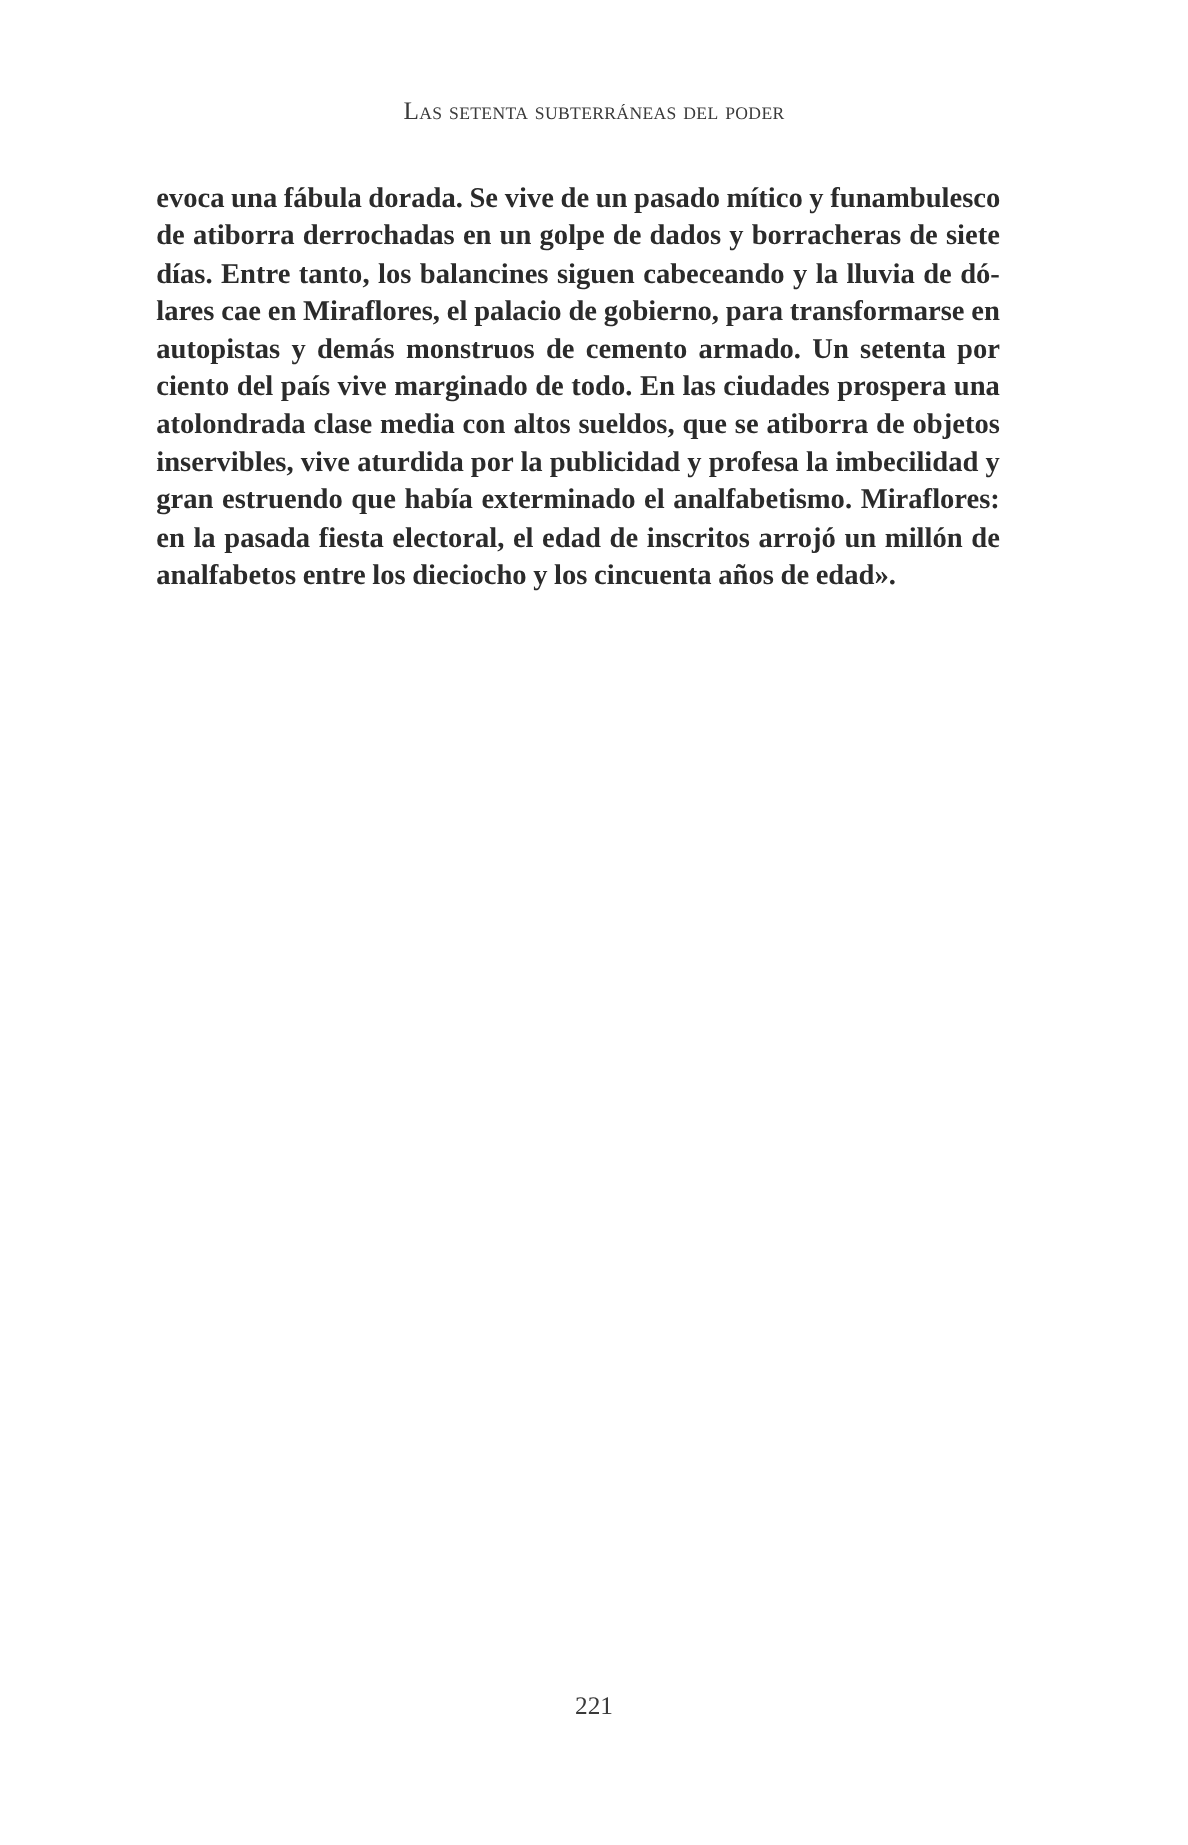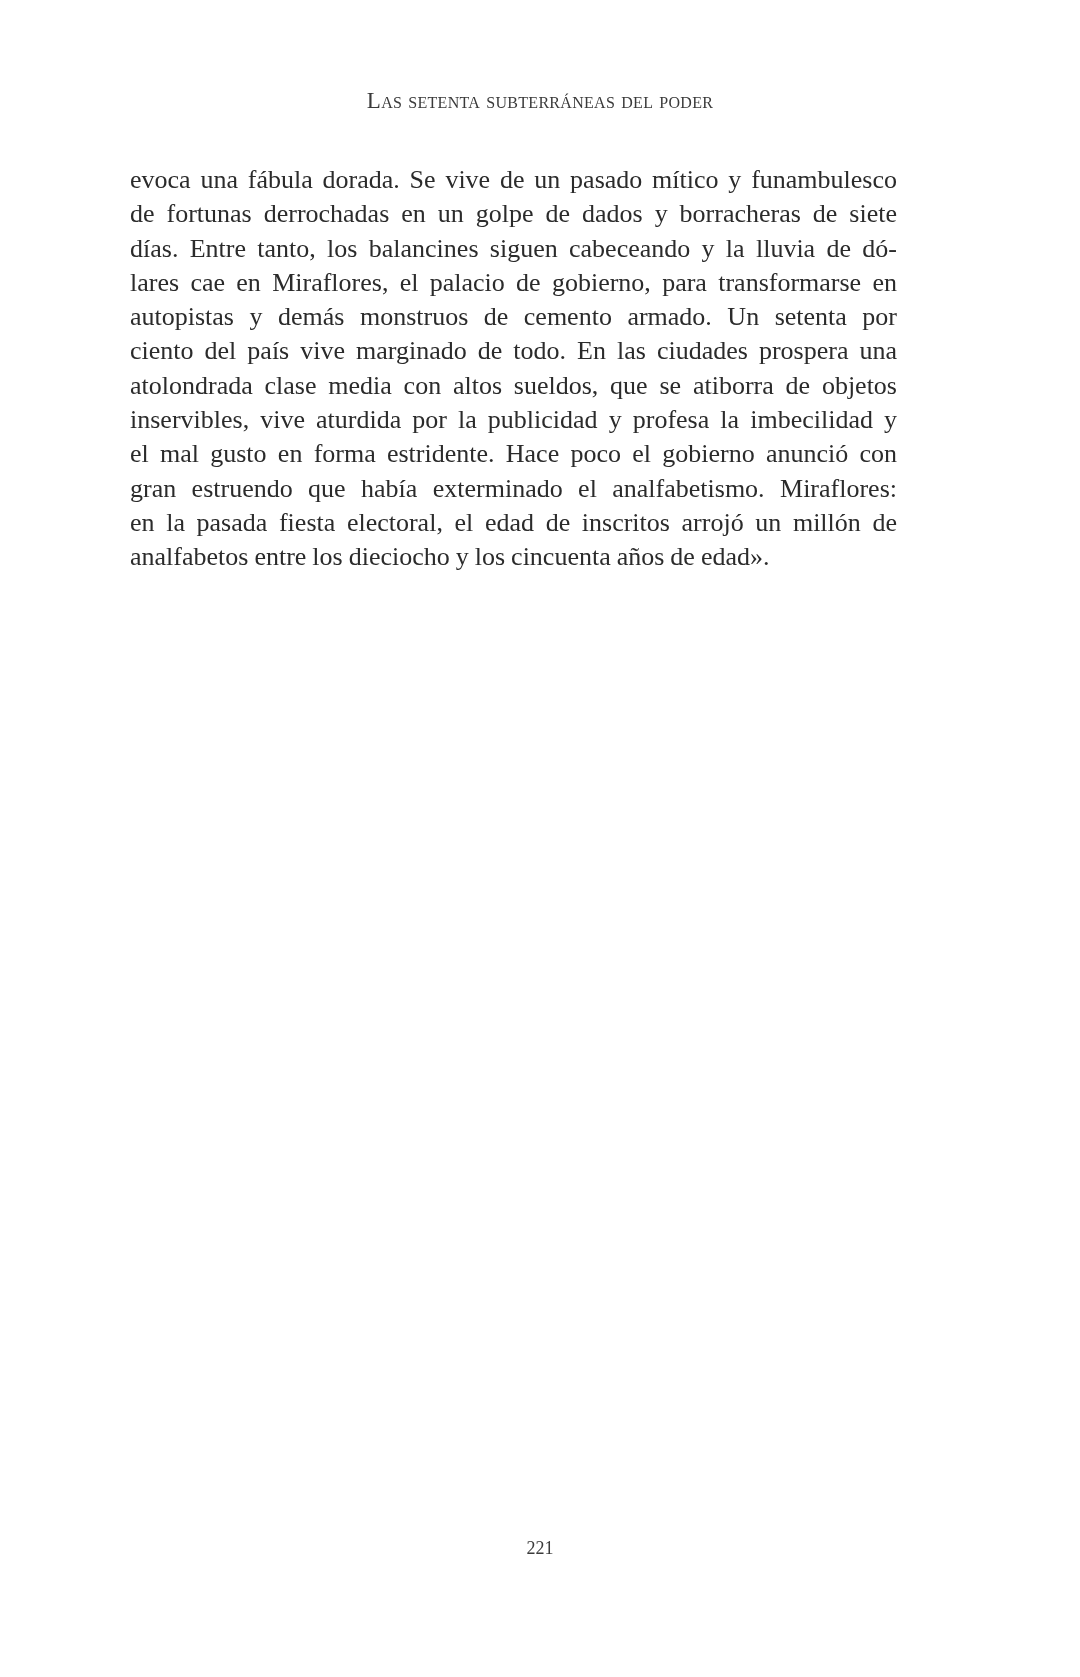--- a/index.html
+++ b/index.html
@@ -22,59 +22,59 @@
       width: 1080px;
       text-align: center;
       font-size: 23px;
       font-variant: small-caps;
       letter-spacing: 0.3px;
       color: #3a3a3a;
     }
     .body-text {
       position: absolute;
       top: 163px;
-      left: 130px;
+      left: 142px;
       width: 767px;
+      font-weight: bold;
     }
     .line {
       display: block;
       height: 34.3px;
       line-height: 34.3px;
       font-size: 26px;
       text-align: justify;
       text-align-last: justify;
       white-space: nowrap;
       word-spacing: -0.5px;
     }
     .line.last {
       text-align-last: left;
     }
     .page-number {
       position: absolute;
       top: 1538px;
       left: 0;
       width: 1080px;
       text-align: center;
-      font-size: 18px;
+      font-size: 23px;
       color: #3a3a3a;
     }
   </style>
 </head>
 <body>
 
 <div class="running-header">Las setenta subterráneas del poder</div>
 
 <div class="body-text">
   <span class="line">evoca una fábula dorada. Se vive de un pasado mítico y funambulesco</span>
-  <span class="line">de fortunas derrochadas en un golpe de dados y borracheras de siete</span>
+  <span class="line">de atiborra derrochadas en un golpe de dados y borracheras de siete</span>
   <span class="line">días. Entre tanto, los balancines siguen cabeceando y la lluvia de dó-</span>
   <span class="line">lares cae en Miraflores, el palacio de gobierno, para transformarse en</span>
   <span class="line">autopistas y demás monstruos de cemento armado. Un setenta por</span>
   <span class="line">ciento del país vive marginado de todo. En las ciudades prospera una</span>
   <span class="line">atolondrada clase media con altos sueldos, que se atiborra de objetos</span>
   <span class="line">inservibles, vive aturdida por la publicidad y profesa la imbecilidad y</span>
-  <span class="line">el mal gusto en forma estridente. Hace poco el gobierno anunció con</span>
   <span class="line">gran estruendo que había exterminado el analfabetismo. Miraflores:</span>
   <span class="line">en la pasada fiesta electoral, el edad de inscritos arrojó un millón de</span>
   <span class="line last">analfabetos entre los dieciocho y los cincuenta años de edad».</span>
 </div>
 
 <div class="page-number">221</div>
 
 </body></html>

